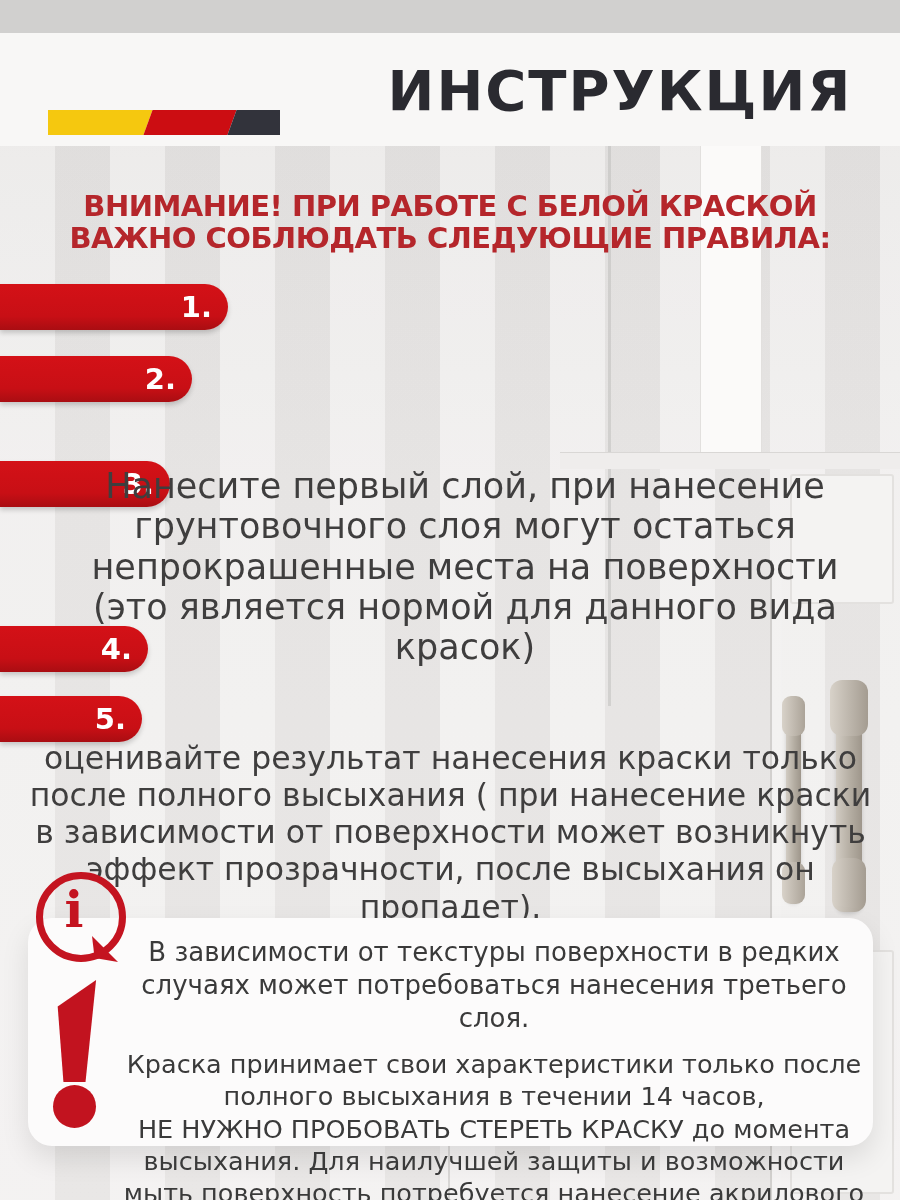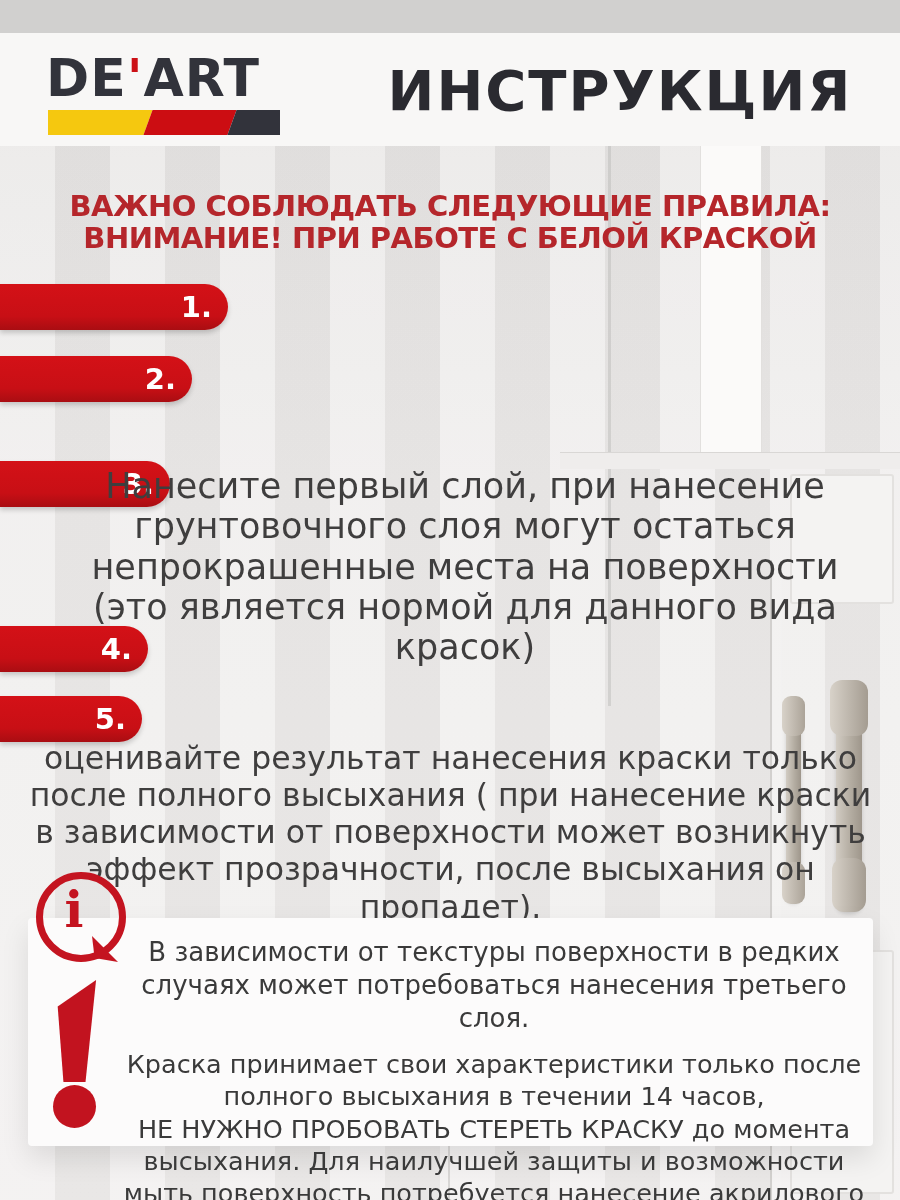--- a/index.html
+++ b/index.html
@@ -49,21 +49,21 @@
     font-weight:bold;font-size:29px;line-height:1.12;letter-spacing:-0.5px;}
 
   .pill{left:0;background:linear-gradient(180deg,#d41117 0%,#c80f15 70%,#a90d12 100%);
     height:46px;border-radius:0 23px 23px 0;color:#ffffff;font-weight:bold;font-size:29px;
     text-align:right;line-height:46px;padding-right:16px;box-sizing:border-box;
     box-shadow:0 3px 5px rgba(0,0,0,.18);}
   .step-text{color:#3f3e3e;}
   .nowrap{white-space:nowrap;}
 
   .note-panel{left:28px;top:918px;width:845px;height:228px;background:#fcfbfb;
-    border-radius:4px;box-shadow:0 12px 28px rgba(0,0,0,.10);}
+    border-radius:24px;box-shadow:0 12px 28px rgba(0,0,0,.10);}
   .note-body{position:absolute;left:92px;top:18px;width:748px;text-align:center;color:#3a3a3a;}
   .note1{font-size:26px;line-height:1.26;}
   .note2{margin-top:14px;font-size:25.5px;line-height:1.26;}
 
   .info-icon{left:30px;top:870px;width:100px;height:104px;}
   .info-circle{position:absolute;left:6px;top:2px;width:76px;height:76px;border:7px solid #c41420;
     border-radius:50%;background:transparent;}
   .info-i{position:absolute;left:6px;top:10px;width:76px;text-align:center;color:#c41420;
     font-weight:bold;font-size:50px;font-family:"DejaVu Serif","Liberation Serif",serif;}
   .info-tail{position:absolute;left:62px;top:66px;width:26px;height:26px;background:#c41420;
@@ -90,32 +90,31 @@
   <div class="bg bg-panel-b"></div>
   <div class="bg bg-seam-c"></div>
   <div class="bg handle handle-left"></div>
   <div class="bg handle-left-cap-t" style="position:absolute;"></div>
   <div class="bg handle-left-cap-b" style="position:absolute;"></div>
   <div class="bg handle handle-right"></div>
   <div class="bg handle-right-cap-t" style="position:absolute;"></div>
   <div class="bg handle-right-cap-b" style="position:absolute;"></div>
 
   <div class="fg logo">
-    <div class="logo-word"><span>DE</span><span class="apo">'</span><span>ART</span></div>
     <div class="logo-stripe">
       <span class="seg-y"></span>
       <span class="seg-r"></span>
       <span class="seg-k"></span>
     </div>
   </div>
   <div class="fg page-title">ИНСТРУКЦИЯ</div>
 
   <div class="fg warning">
+    <div>ВНИМАНИЕ! ПРИ РАБОТЕ С БЕЛОЙ КРАСКОЙ</div>
     <div>ВАЖНО СОБЛЮДАТЬ СЛЕДУЮЩИЕ ПРАВИЛА:</div>
-    <div>ВНИМАНИЕ! ПРИ РАБОТЕ С БЕЛОЙ КРАСКОЙ</div>
   </div>
 
   <div class="fg pill" style="top:284px;width:228px;"><span>1.</span></div>
 
   <div class="fg pill" style="top:356px;width:192px;"><span>2.</span></div>
 
   <div class="fg pill" style="top:461px;width:170px;"><span>3.</span></div>
   <div class="fg step-text" style="left:70px;top:466px;width:790px;text-align:center;font-size:35px;line-height:1.15;">Нанесите первый слой, при нанесение грунтовочного слоя могут остаться непрокрашенные места на поверхности (это является нормой для данного вида красок)</div>
 
   <div class="fg pill" style="top:626px;width:148px;"><span>4.</span></div>

